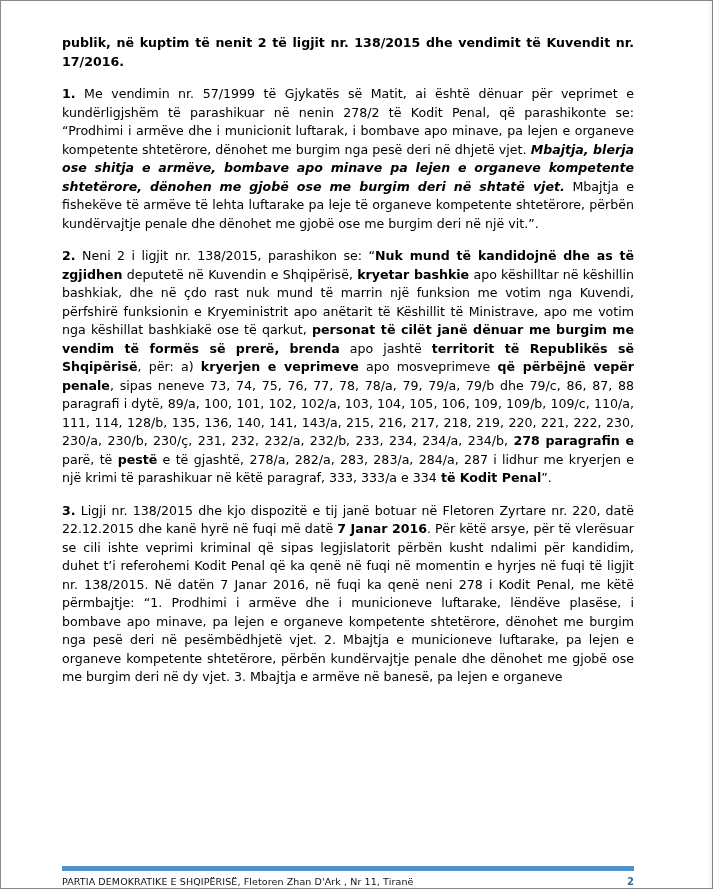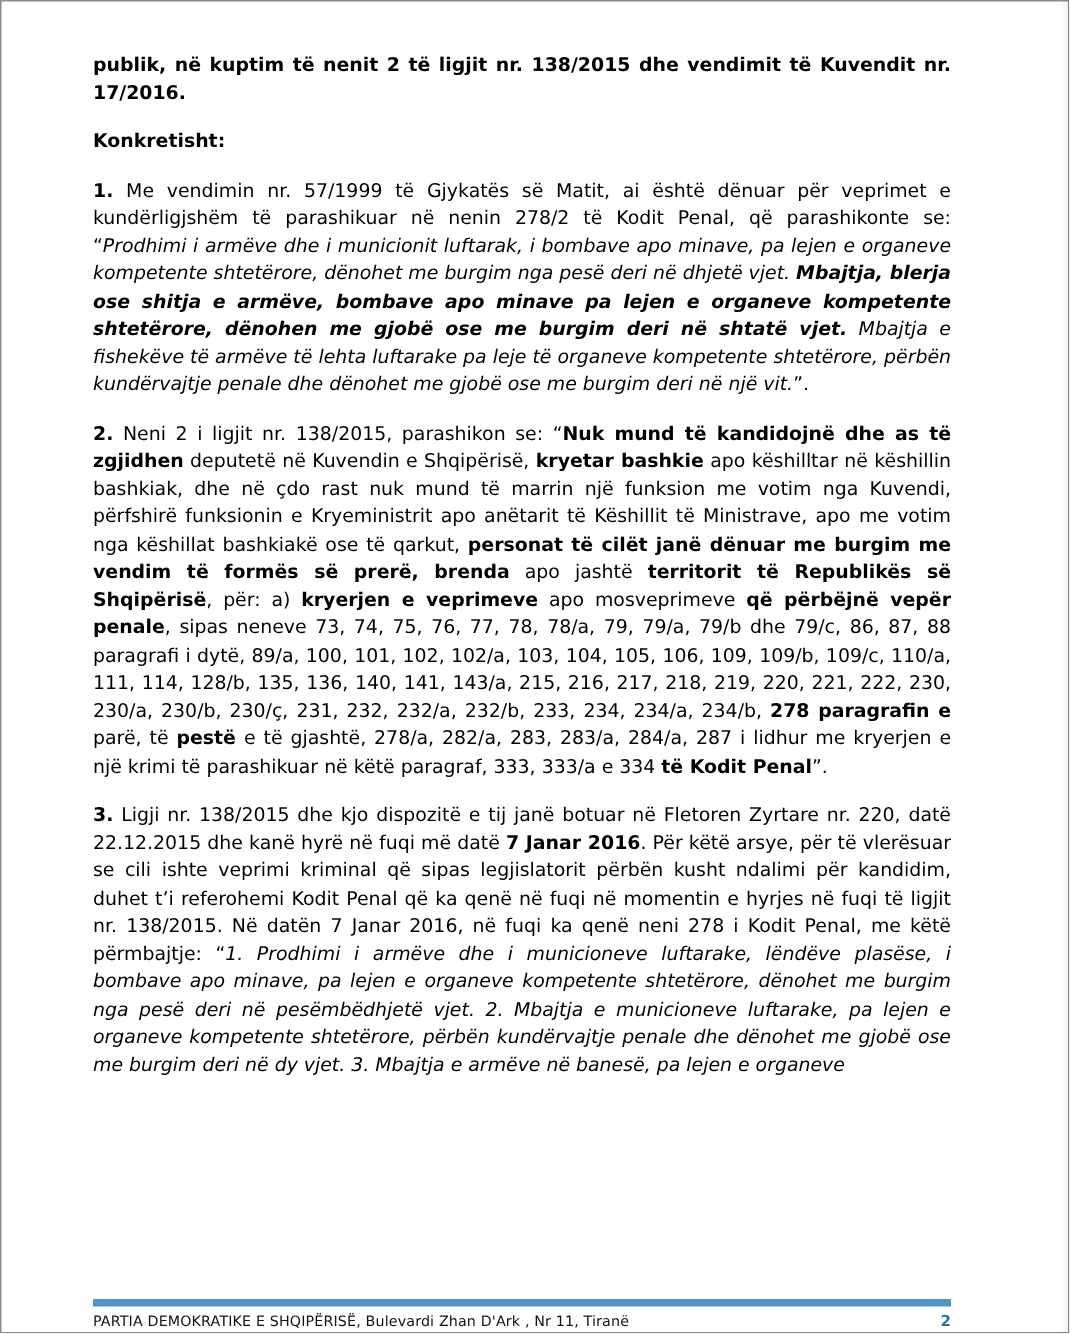--- a/index.html
+++ b/index.html
@@ -33,21 +33,21 @@
     width: 572px;
     font-size: 12.6px;
     line-height: 1.47;
     color: #000000;
     text-align: justify;
   }
   p {
     margin: 0 0 14px 0;
   }
   .b { font-weight: bold; }
-  .i { font-style: italic; }
+  .i { }
   .bi { font-weight: bold; font-style: italic; }
   .bu { font-weight: bold; }
 
   .footer-rule {
     position: absolute;
     left: 62px;
     top: 866px;
     width: 572px;
     height: 5px;
     background: #4e93cc;
@@ -85,30 +85,29 @@
 </head>
 <body>
 
 <div class="page">
   <div class="scan-border"></div>
 
   <div class="content">
 
     <p class="b">publik, në kuptim të nenit 2 të ligjit nr. 138/2015 dhe vendimit të Kuvendit nr. 17/2016.</p>
 
-    <p class="b">Konkretisht:</p>
 
     <p><span class="b">1.</span><span> Me vendimin nr. 57/1999 të Gjykatës së Matit, ai është dënuar për veprimet e kundërligjshëm të parashikuar në nenin 278/2 të Kodit Penal, që parashikonte se: “</span><span class="i">Prodhimi i armëve dhe i municionit luftarak, i bombave apo minave, pa lejen e organeve kompetente shtetërore, dënohet me burgim nga pesë deri në dhjetë vjet. </span><span class="bi">Mbajtja, blerja ose shitja e armëve, bombave apo minave pa lejen e organeve kompetente shtetërore, dënohen me gjobë ose me burgim deri në shtatë vjet.</span><span class="i"> Mbajtja e fishekëve të armëve të lehta luftarake pa leje të organeve kompetente shtetërore, përbën kundërvajtje penale dhe dënohet me gjobë ose me burgim deri në një vit.</span><span>”.</span></p>
 
     <p><span class="b">2.</span><span> Neni 2 i ligjit nr. 138/2015, parashikon se: “</span><span class="b">Nuk mund të kandidojnë dhe as të zgjidhen</span><span> deputetë në Kuvendin e Shqipërisë, </span><span class="b">kryetar bashkie</span><span> apo këshilltar në këshillin bashkiak, dhe në çdo rast nuk mund të marrin një funksion me votim nga Kuvendi, përfshirë funksionin e Kryeministrit apo anëtarit të Këshillit të Ministrave, apo me votim nga këshillat bashkiakë ose të qarkut, </span><span class="b">personat të cilët janë dënuar me burgim me vendim të formës së prerë, brenda</span><span> apo jashtë </span><span class="b">territorit të Republikës së Shqipërisë</span><span>, për: a) </span><span class="bu">kryerjen e veprimeve</span><span> apo mosveprimeve </span><span class="b">që përbëjnë vepër penale</span><span>, sipas neneve 73, 74, 75, 76, 77, 78, 78/a, 79, 79/a, 79/b dhe 79/c, 86, 87, 88 paragrafi i dytë, 89/a, 100, 101, 102, 102/a, 103, 104, 105, 106, 109, 109/b, 109/c, 110/a, 111, 114, 128/b, 135, 136, 140, 141, 143/a, 215, 216, 217, 218, 219, 220, 221, 222, 230, 230/a, 230/b, 230/ç, 231, 232, 232/a, 232/b, 233, 234, 234/a, 234/b, </span><span class="b">278 paragrafin e</span><span> parë, të </span><span class="b">pestë</span><span> e të gjashtë, 278/a, 282/a, 283, 283/a, 284/a, 287 i lidhur me kryerjen e një krimi të parashikuar në këtë paragraf, 333, 333/a e 334 </span><span class="b">të Kodit Penal</span><span>”.</span></p>
 
     <p><span class="b">3.</span><span> Ligji nr. 138/2015 dhe kjo dispozitë e tij janë botuar në Fletoren Zyrtare nr. 220, datë 22.12.2015 dhe kanë hyrë në fuqi më datë </span><span class="b">7 Janar 2016</span><span>. Për këtë arsye, për të vlerësuar se cili ishte veprimi kriminal që sipas legjislatorit përbën kusht ndalimi për kandidim, duhet t’i referohemi Kodit Penal që ka qenë në fuqi në momentin e hyrjes në fuqi të ligjit nr. 138/2015. Në datën 7 Janar 2016, në fuqi ka qenë neni 278 i Kodit Penal, me këtë përmbajtje: “</span><span class="i">1. Prodhimi i armëve dhe i municioneve luftarake, lëndëve plasëse, i bombave apo minave, pa lejen e organeve kompetente shtetërore, dënohet me burgim nga pesë deri në pesëmbëdhjetë vjet. 2. Mbajtja e municioneve luftarake, pa lejen e organeve kompetente shtetërore, përbën kundërvajtje penale dhe dënohet me gjobë ose me burgim deri në dy vjet. 3. Mbajtja e armëve në banesë, pa lejen e organeve</span></p>
 
   </div>
 
   <div class="footer-rule"></div>
   <div class="footer">
-    <div class="footer-left"><span class="party">PARTIA DEMOKRATIKE E SHQIPËRISË</span><span>, Bulevardi Zhan D'Ark , Nr 11, Tiranë</span></div>
+    <div class="footer-left"><span class="party">PARTIA DEMOKRATIKE E SHQIPËRISË</span><span>, Fletoren Zhan D'Ark , Nr 11, Tiranë</span></div>
     <div class="footer-right">2</div>
   </div>
 
   <div class="shadow-edge"></div>
 </div>
 
 </body></html>

